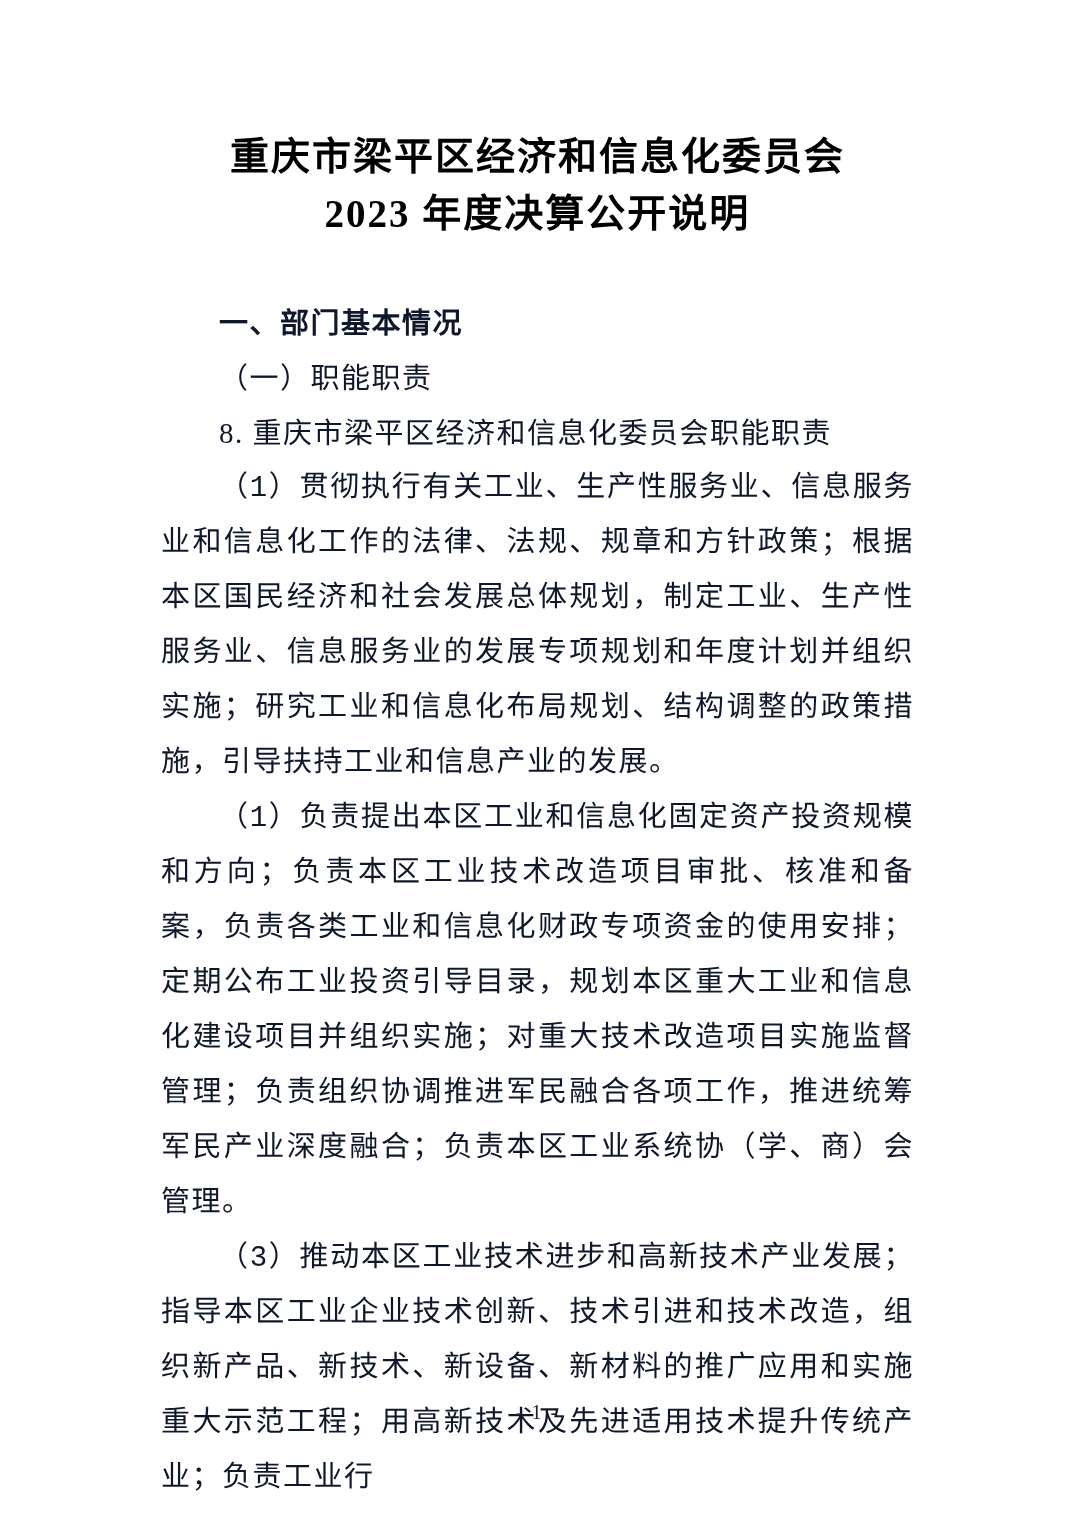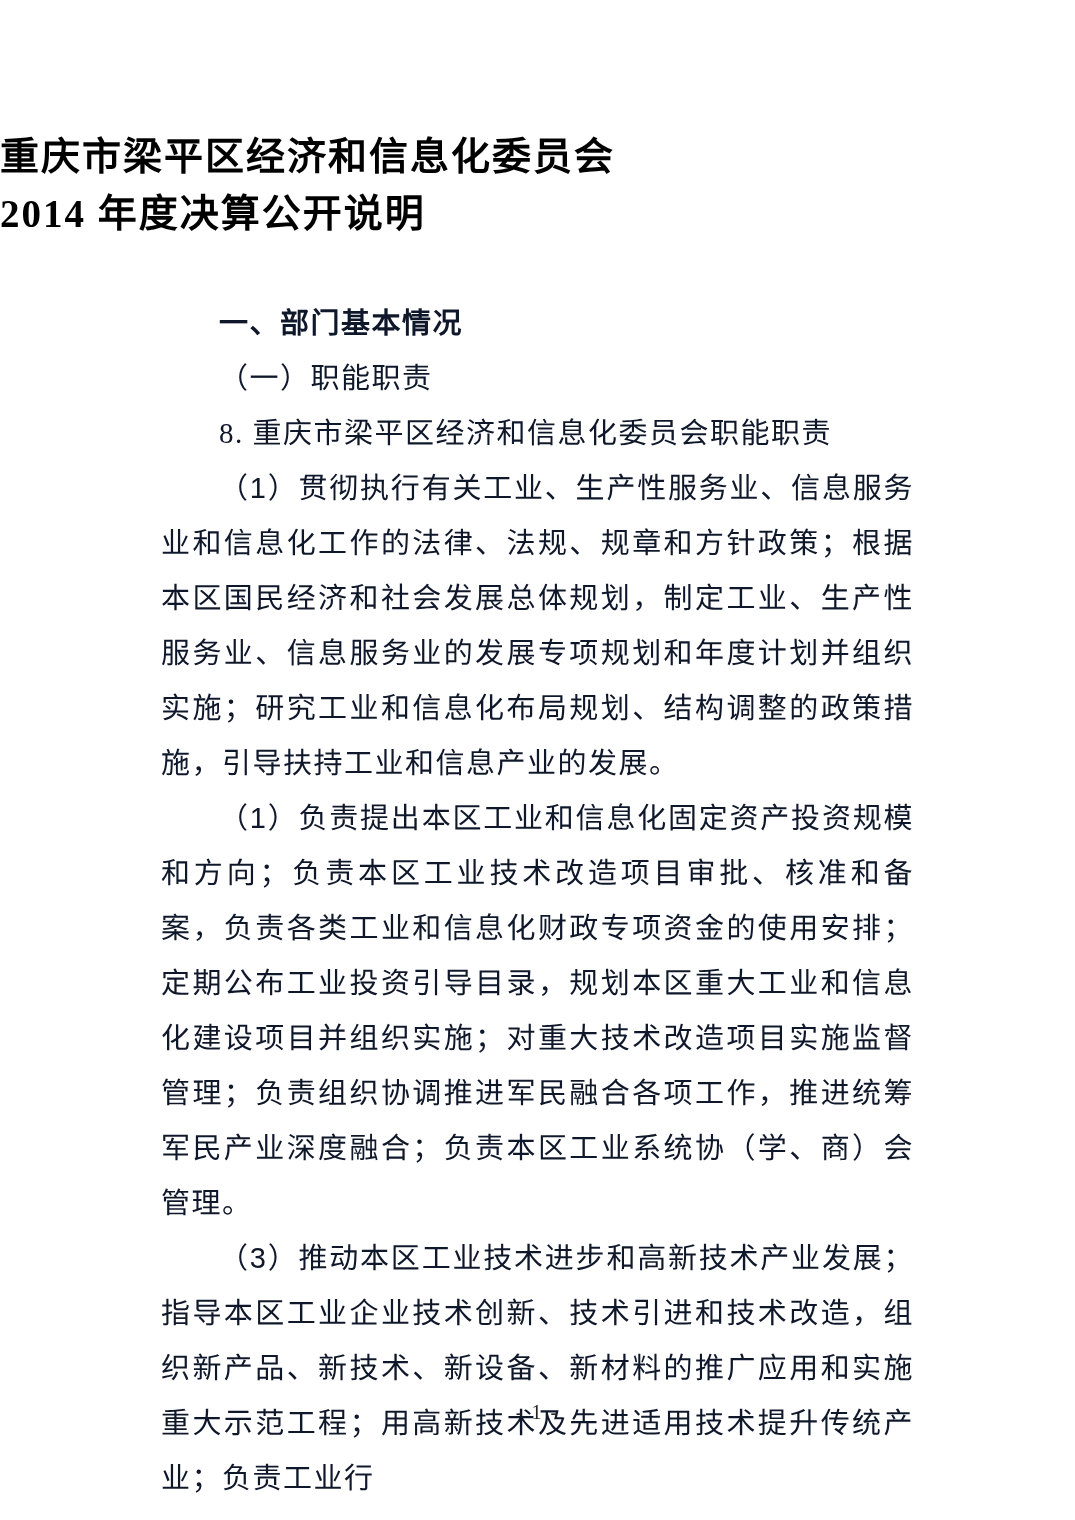--- a/index.html
+++ b/index.html
@@ -12,21 +12,21 @@
     margin: 0 auto;
     background: #ffffff;
     color: #000000;
     overflow: hidden;
     font-family: "Liberation Serif", serif;
   }
 
   
   .title-block {
     padding-top: 128px;
-    text-align: left;
+    text-align: center;
     font-family: "Liberation Serif", serif;
     font-weight: bold;
     font-size: 39px;
     line-height: 57px;
     letter-spacing: 2px;
   }
   .title-line { display: block; }
 
   
   .content {
@@ -47,21 +47,21 @@
     font-weight: bold;
   }
   .subsection-heading {
     font-family: Liberation Sans, sans-serif;
     font-weight: normal;
   }
   .list-item {
     font-family: "Liberation Serif", serif;
   }
   .para {
-    font-family: Liberation Sans, sans-serif;
+    font-family: Liberation Mono, monospace;
   }
 
   
   .footer {
     position: absolute;
     left: 0;
     right: 0;
     top: 1398px;
     text-align: center;
     font-size: 20px;
@@ -71,21 +71,21 @@
     font-family: "Liberation Serif", serif;
   }
 </style>
 </head>
 <body>
 
 <div class="page">
 
   <div class="title-block">
     <span class="title-line">重庆市梁平区经济和信息化委员会</span>
-    <span class="title-line">2014 年度决算公开说明</span>
+    <span class="title-line">2023 年度决算公开说明</span>
   </div>
 
   <div class="content">
     <div class="section-heading">一、部门基本情况</div>
 
     <div class="subsection-heading">（一）职能职责</div>
 
     <div class="list-item">8. 重庆市梁平区经济和信息化委员会职能职责</div>
 
     <p class="para">（1）贯彻执行有关工业、生产性服务业、信息服务业和信息化工作的法律、法规、规章和方针政策；根据本区国民经济和社会发展总体规划，制定工业、生产性服务业、信息服务业的发展专项规划和年度计划并组织实施；研究工业和信息化布局规划、结构调整的政策措施，引导扶持工业和信息产业的发展。</p>

